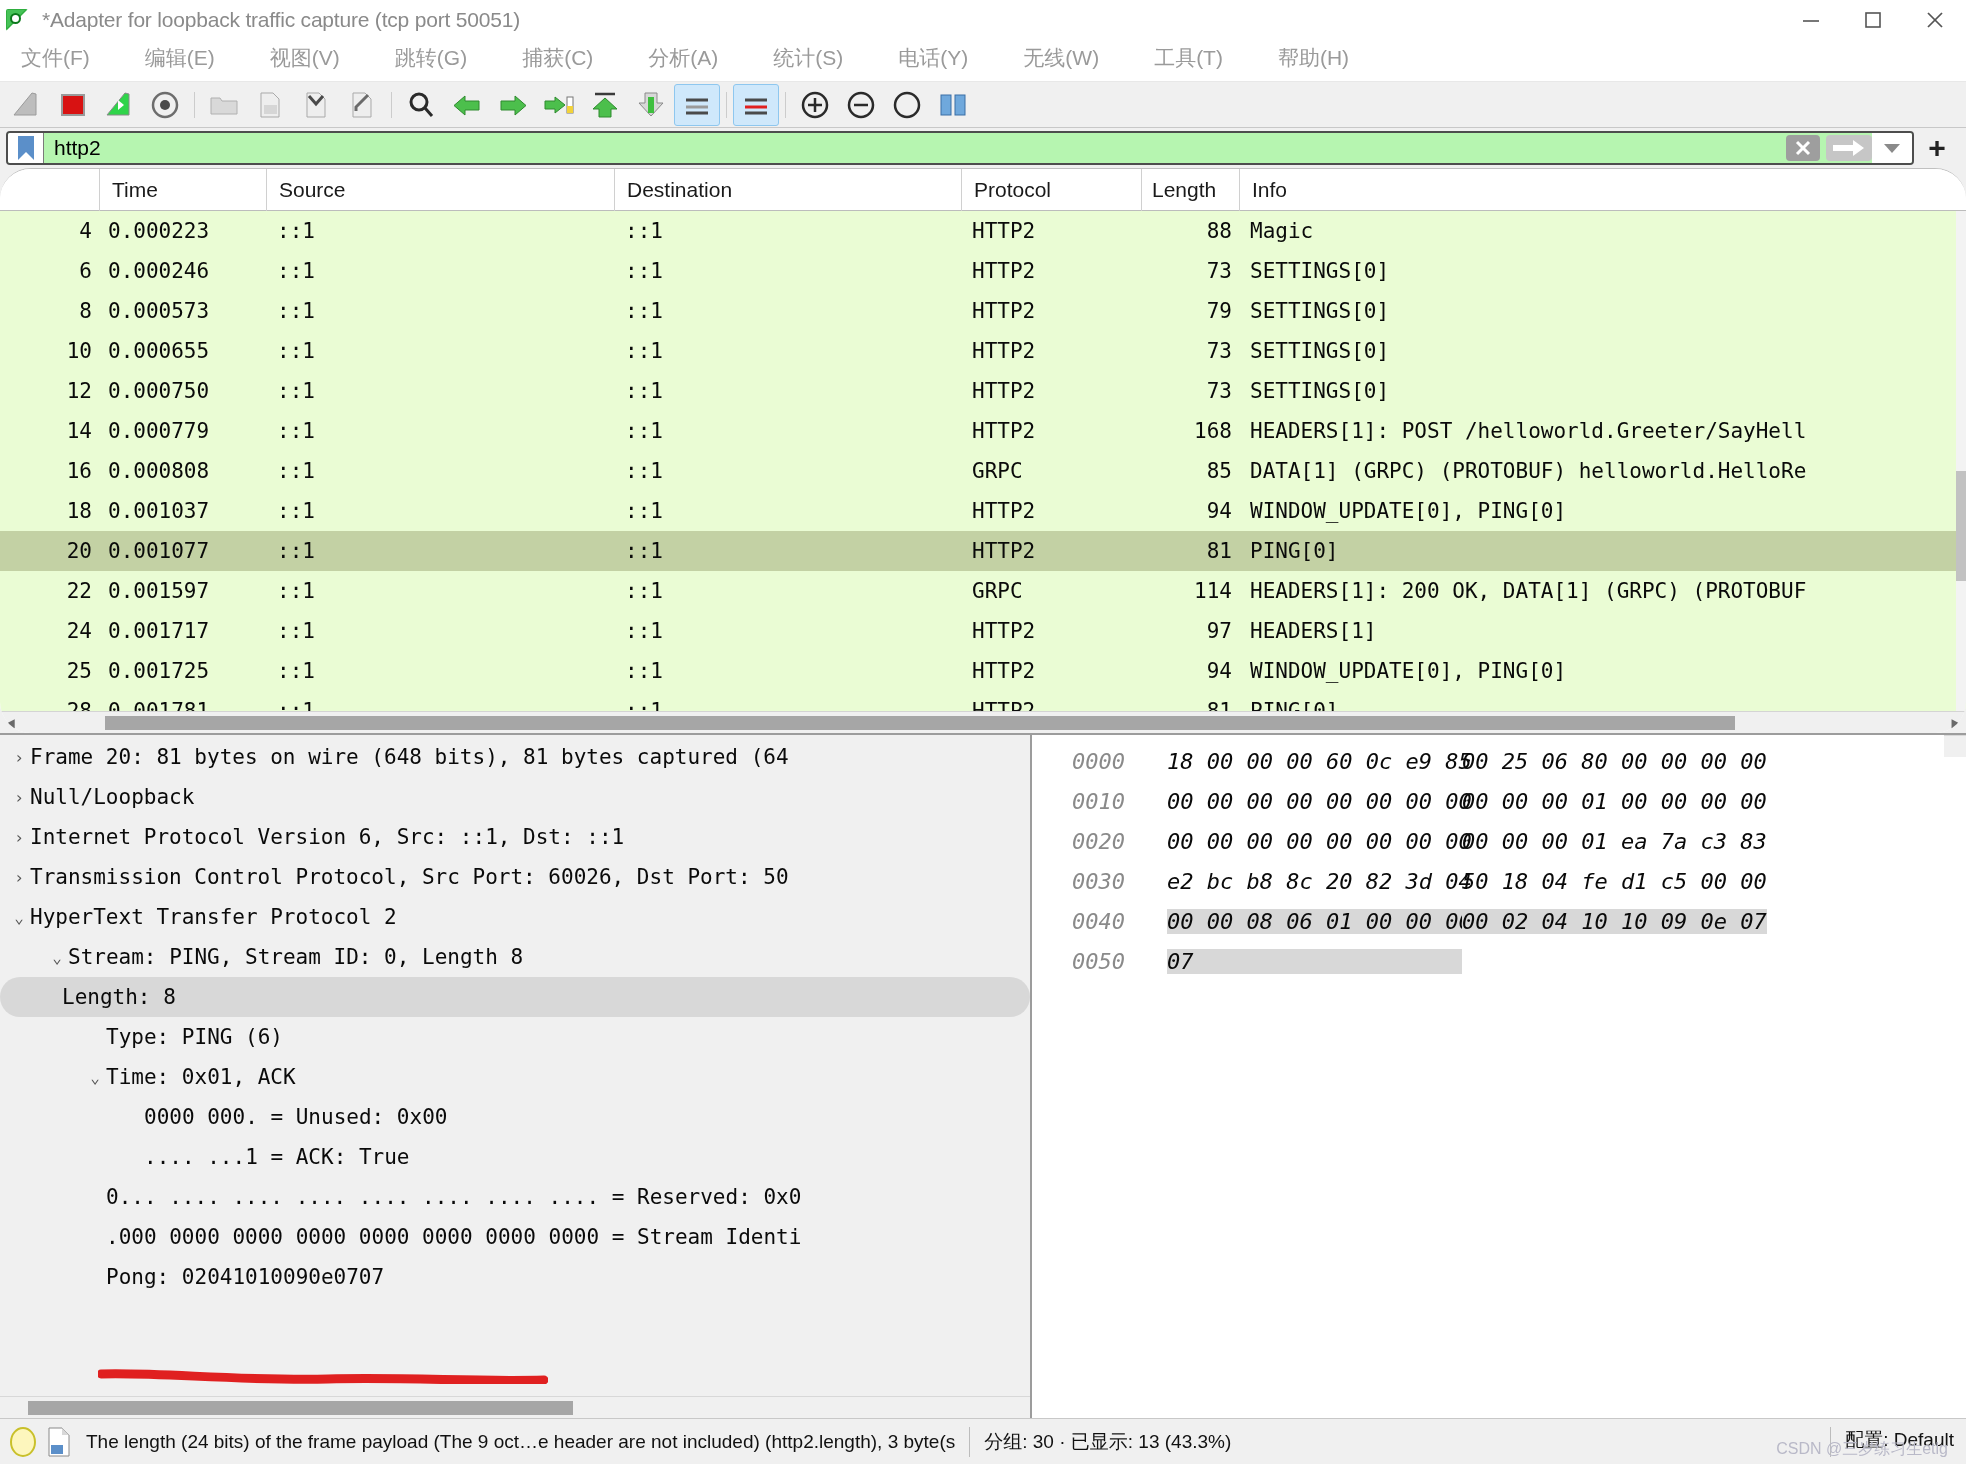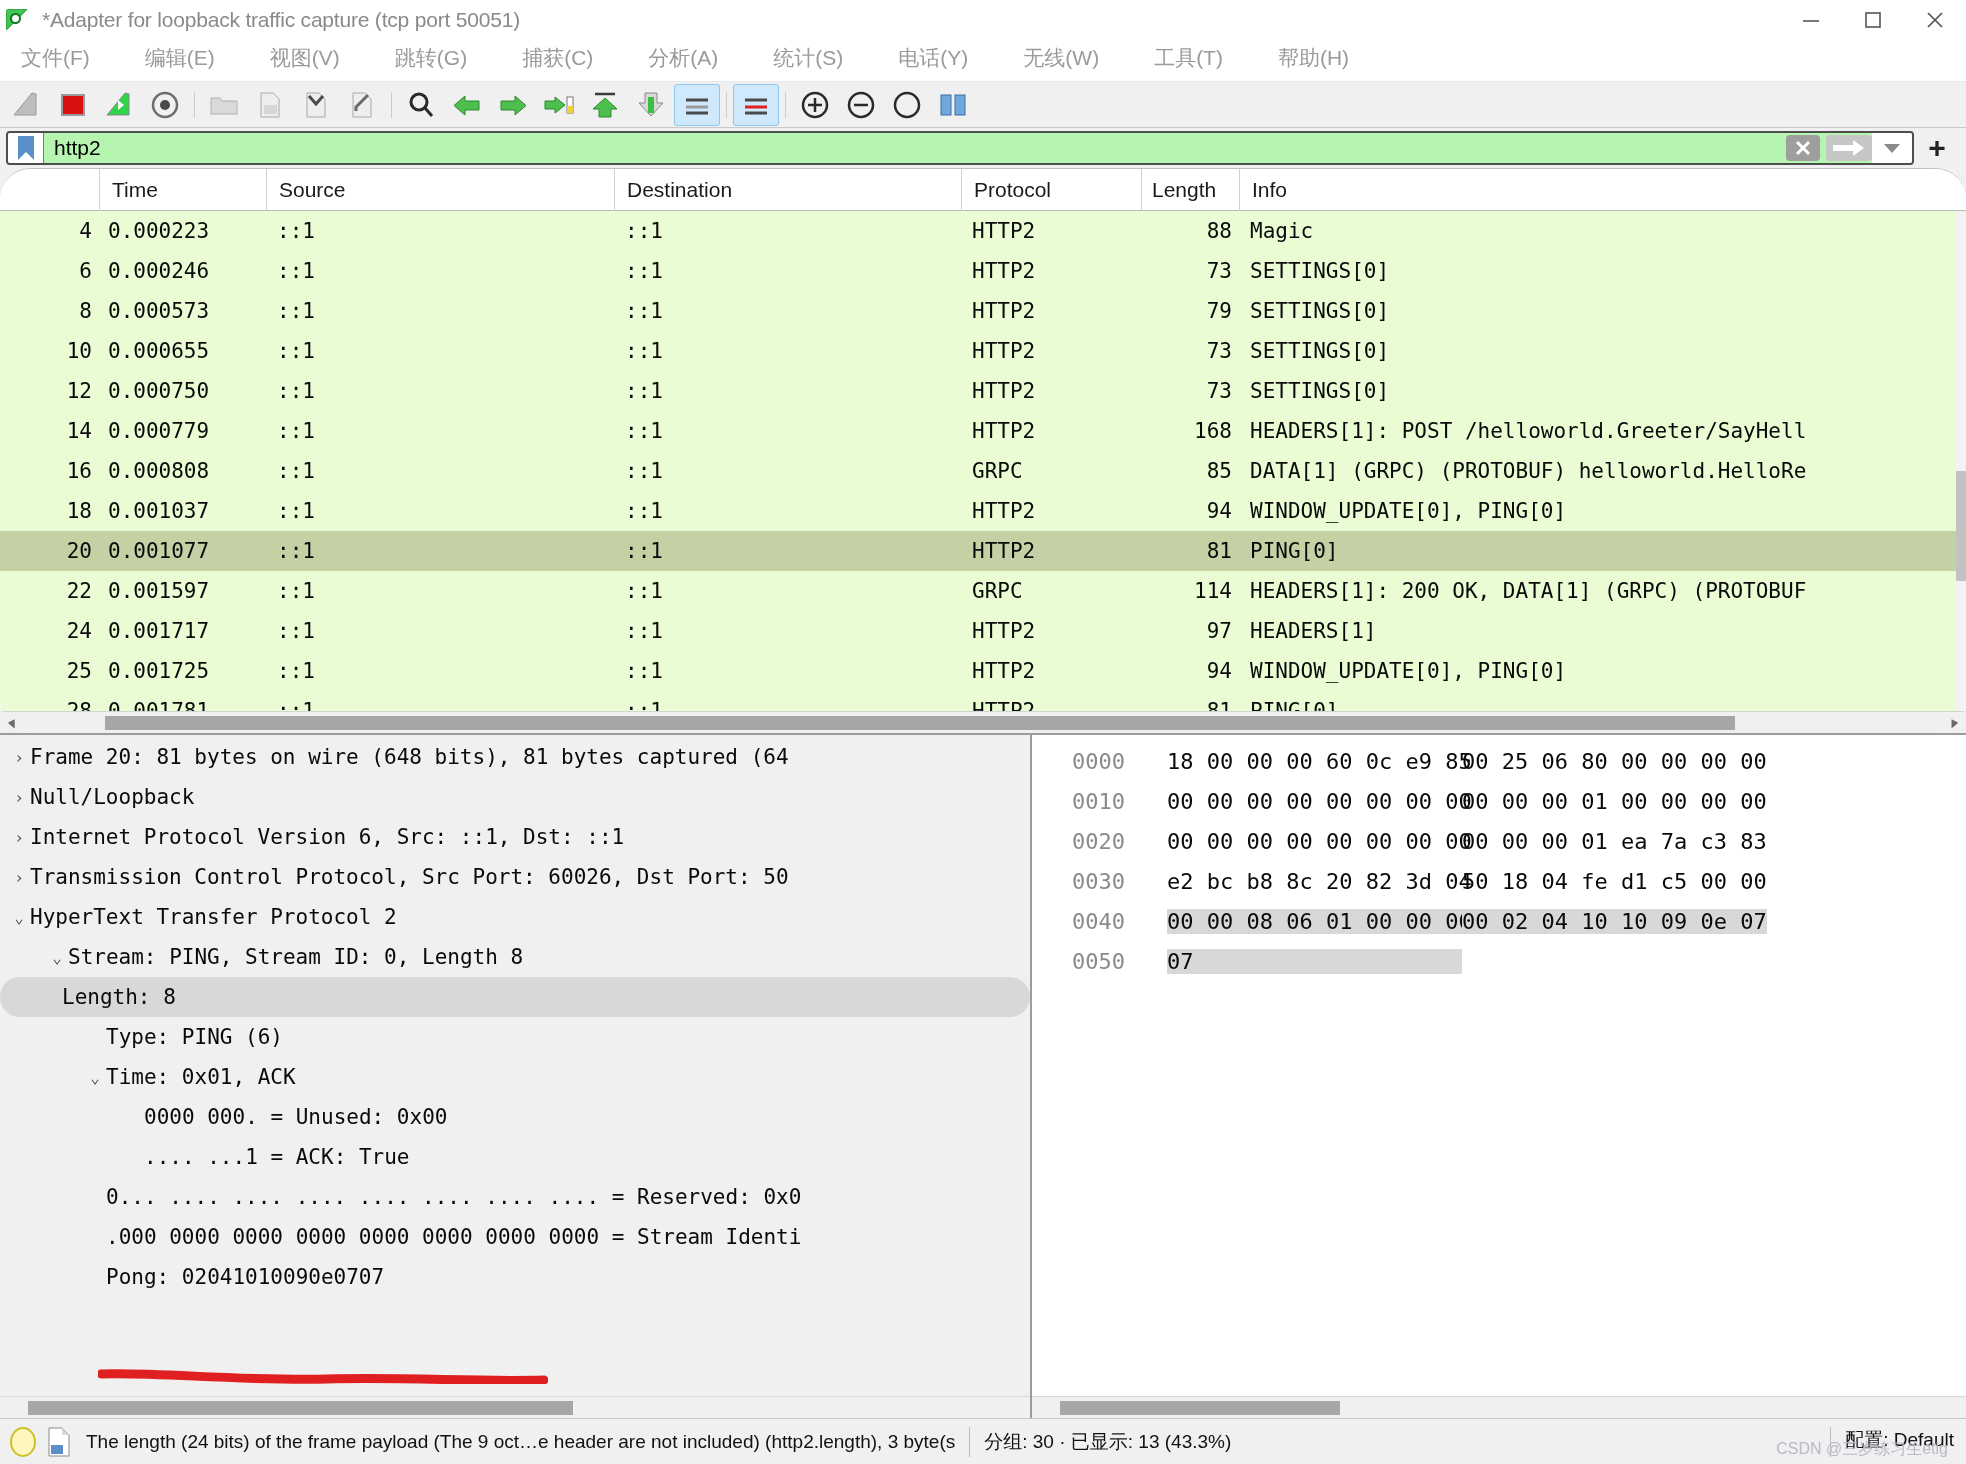--- a/index.html
+++ b/index.html
@@ -232,22 +232,23 @@
   .drow.hl { background: #d8d8d8; }
   .twisty {
     width: 22px; flex: 0 0 22px; display:flex; align-items:center; justify-content:center;
     color: #555; font-size: 16px;
   }
   .drow .dtext { overflow: hidden; }
   .bytes-pane {
     flex: 1 1 auto; background: #ffffff;
     border-top: 2px solid #9c9c9c;
     border-left: 2px solid #9c9c9c;
-    display: flex; flex-direction: column;
+    display: flex; flex-direction: row;
     min-height: 0;
+    font-style: italic;
   }
   .brow {
     height: 40px; display: flex; align-items: center;
     font-family: "DejaVu Sans Mono", monospace;
     font-size: 22px; color: #0a0a0a;
     padding-left: 40px; white-space: nowrap;
   }
   .boff { color: #8a8a8a; width: 95px; flex: 0 0 95px; }
   .bhex1 { width: 295px; flex: 0 0 295px; letter-spacing: 0px; }
   .bhex2 { flex: 0 0 auto; }

